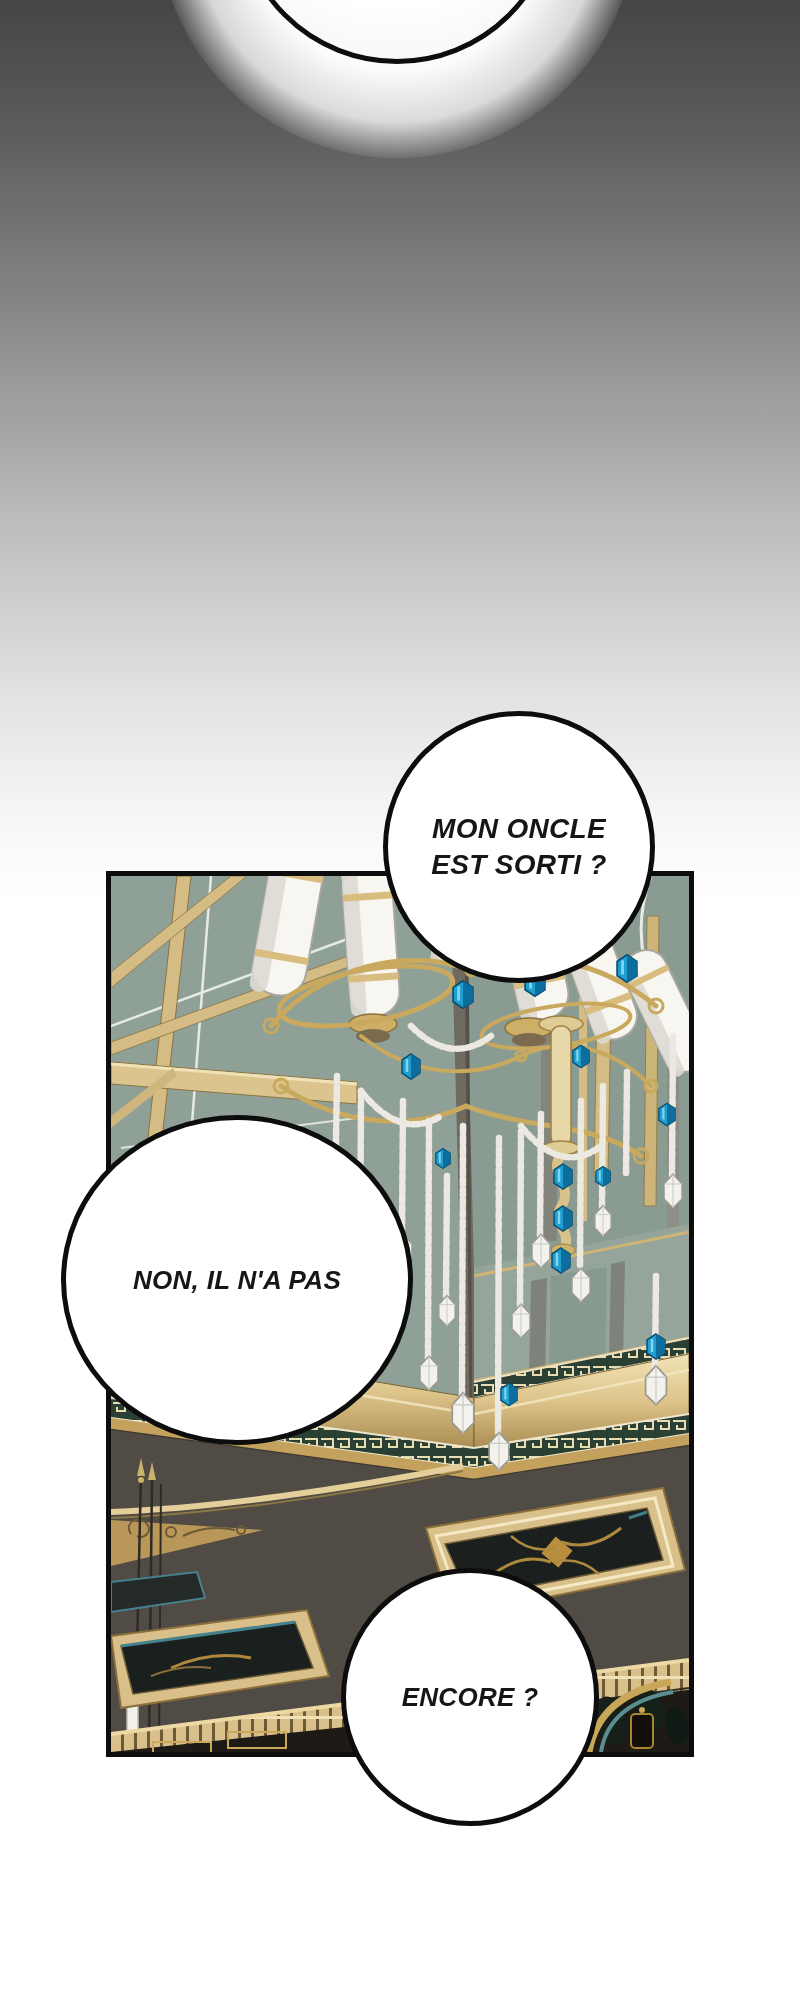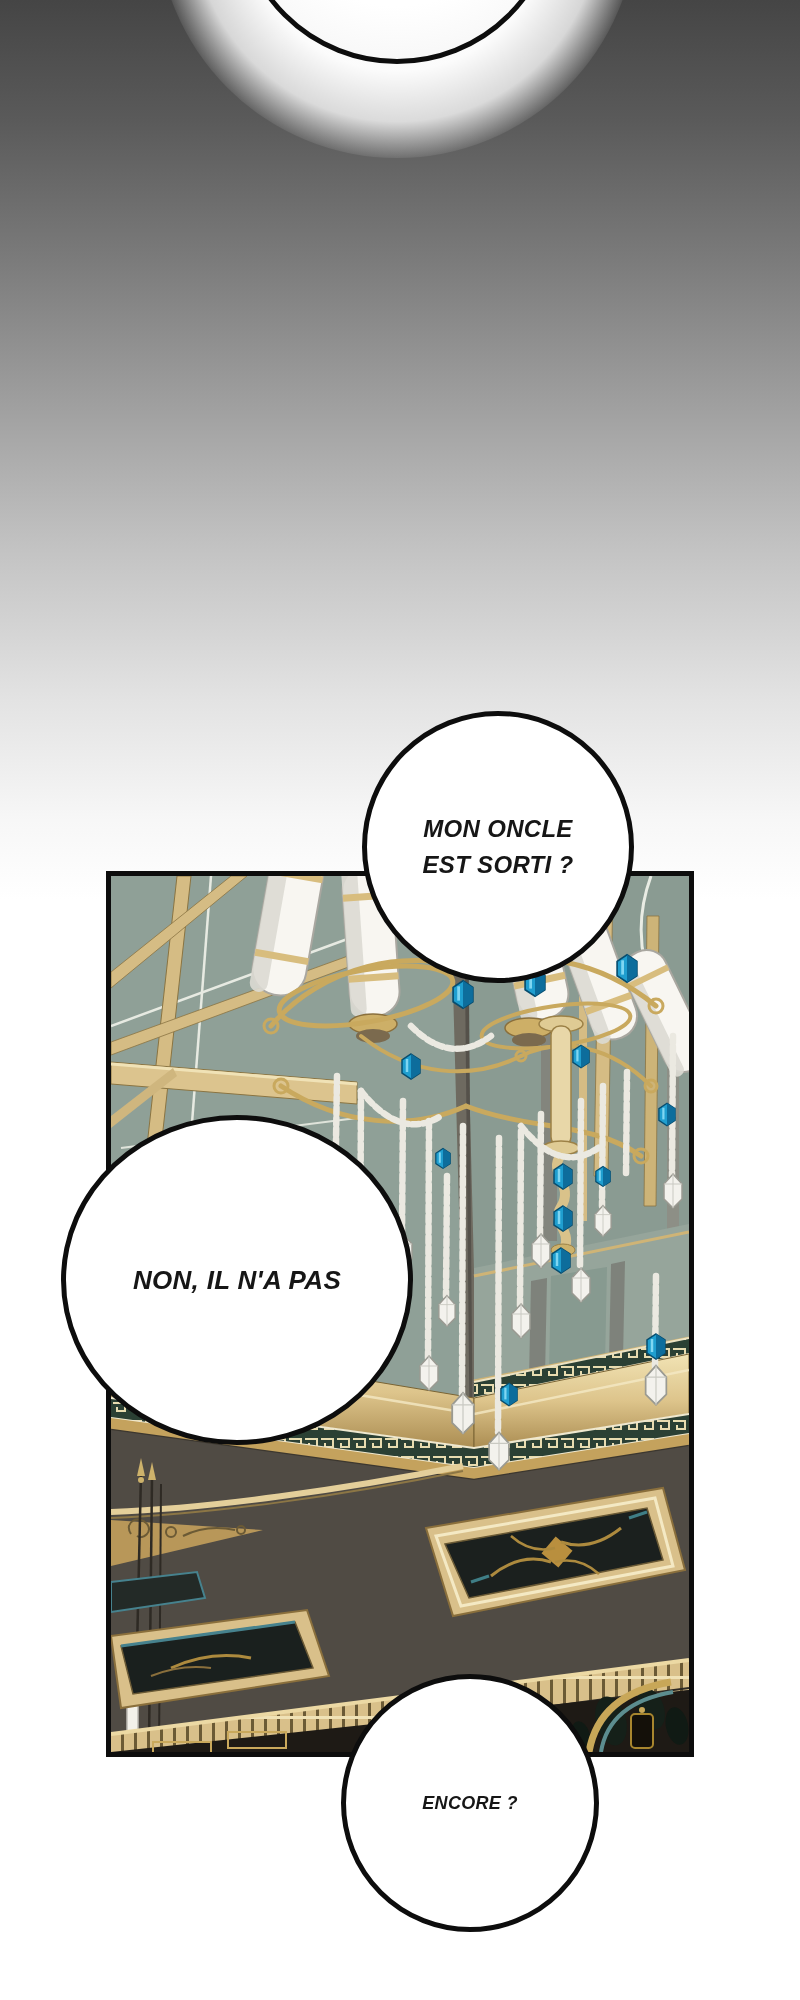--- a/index.html
+++ b/index.html
@@ -18,23 +18,23 @@
   .bubble{
     position:absolute;border:5px solid var(--bubble-border,#0d0d0d);border-radius:50%;
     background:var(--bubble-fill,#ffffff);box-sizing:border-box;
     display:flex;flex-direction:column;align-items:center;justify-content:center;
     text-align:center;color:var(--text,#161616);
     font-weight:bold;font-style:italic;letter-spacing:.3px;
   }
   .bubble .line{display:block;white-space:nowrap;}
   .bubble-top{left:236px;top:-258px;width:322px;height:322px;
     background:radial-gradient(circle at 50% 40%, #ffffff 55%, #f1f1f1 100%);}
-  .bubble-uncle{left:362px;top:711px;width:272px;height:272px;font-size:24px;line-height:36px;z-index:5;}
+  .bubble-uncle{left:383px;top:711px;width:272px;height:272px;font-size:28px;line-height:36px;z-index:5;}
   .bubble-reply{left:61px;top:1115px;width:352px;height:330px;font-size:26px;line-height:35px;z-index:5;}
-  .bubble-again{left:341px;top:1674px;width:258px;height:258px;font-size:18px;line-height:36px;z-index:5;}
+  .bubble-again{left:341px;top:1568px;width:258px;height:258px;font-size:26px;line-height:36px;z-index:5;}
   .panel{
     position:absolute;left:106px;top:871px;width:588px;height:886px;box-sizing:border-box;
     border:5px solid var(--panel-border,#0d0d0d);background:var(--ceiling,#8fa097);z-index:3;
   }
   .panel svg{display:block;width:100%;height:100%;}
 </style>
 </head>
 <body>
 
 <div class="page">

